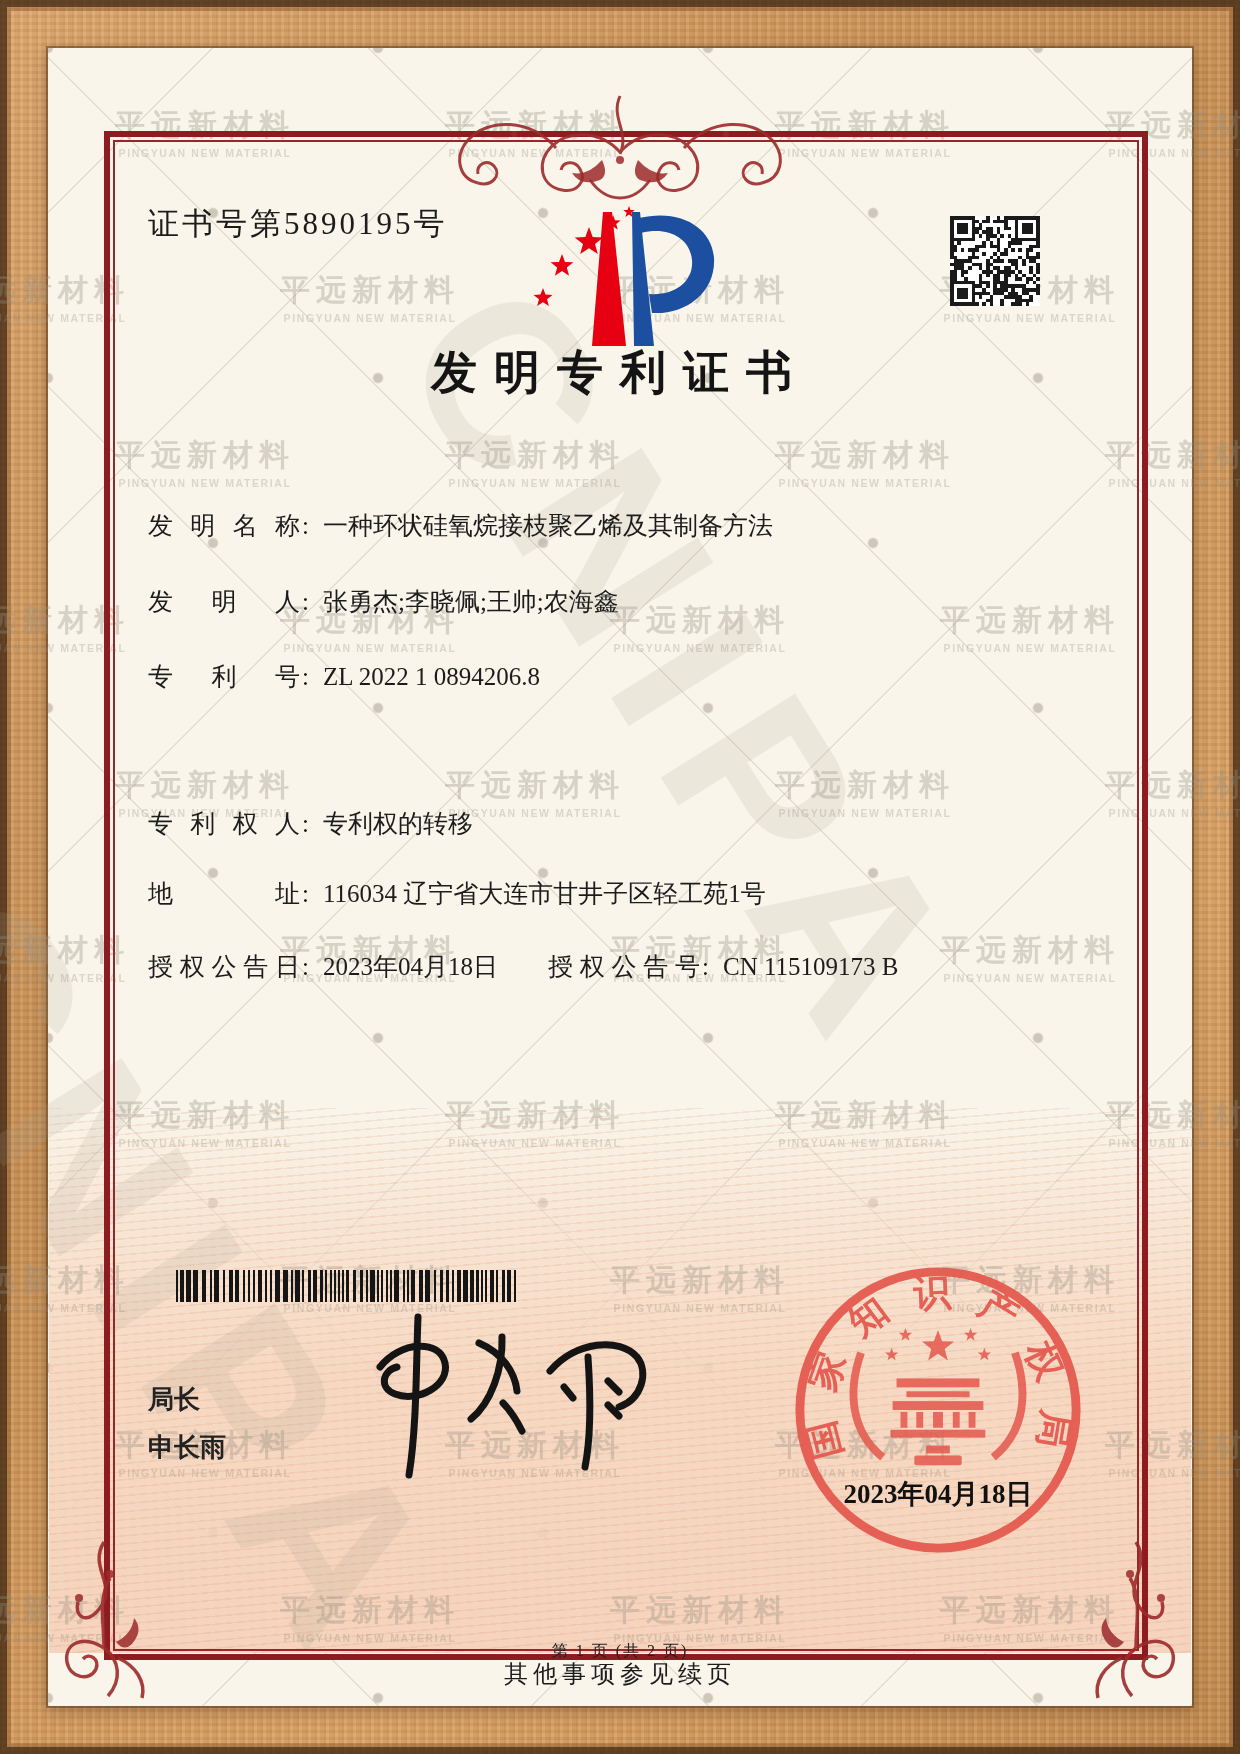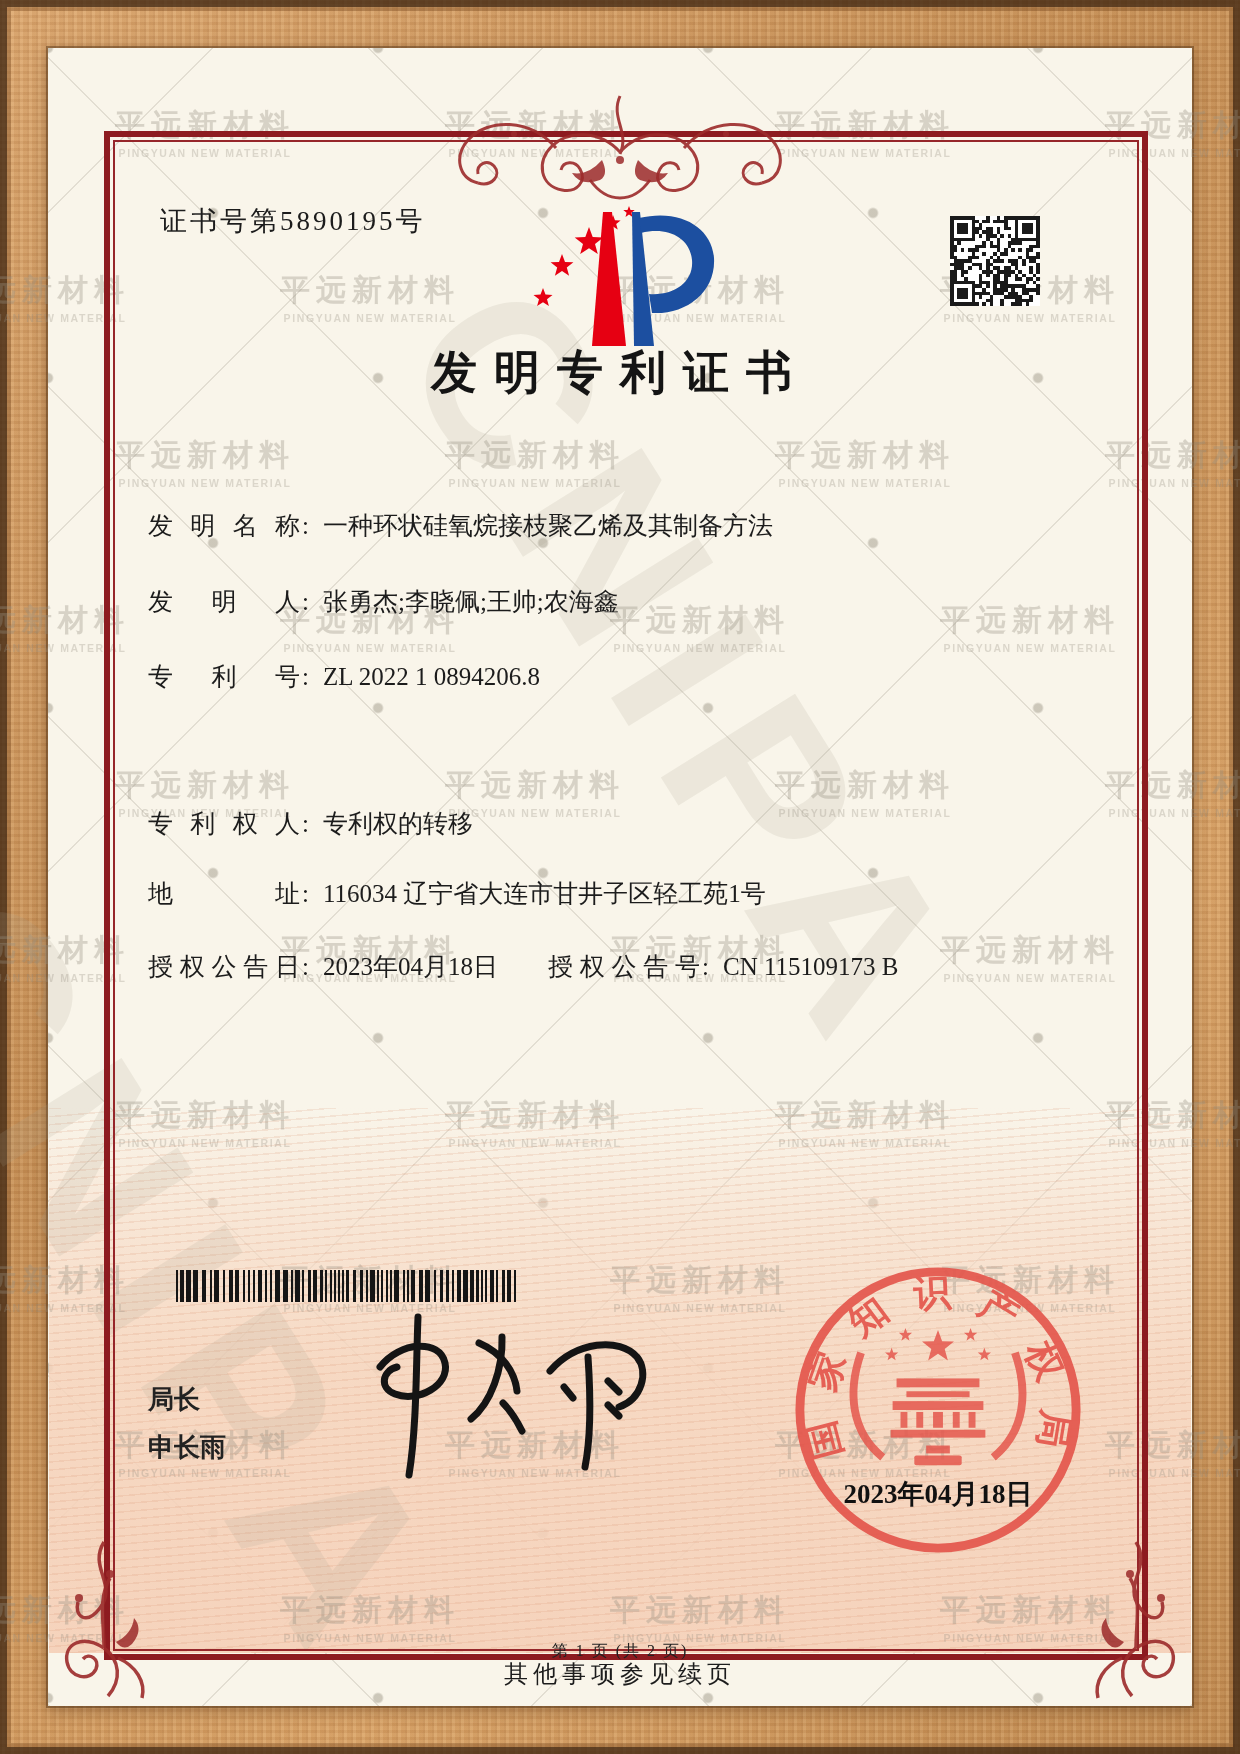--- a/index.html
+++ b/index.html
@@ -29,21 +29,21 @@
   .wm .l1{display:block;font-family:"Liberation Sans","DejaVu Sans",sans-serif;font-weight:700;font-size:30px;letter-spacing:6px;}
   .wm .l2{display:block;font-family:"Liberation Sans","DejaVu Sans",sans-serif;font-weight:700;font-size:10.5px;letter-spacing:1.6px;margin-top:1px;color:rgba(150,144,130,.30);}
   .cnipa-wm{position:absolute;z-index:2;font-family:"Liberation Sans","DejaVu Sans",sans-serif;font-weight:700;
     font-size:230px;letter-spacing:30px;color:rgba(165,160,146,.16);transform-origin:left top;pointer-events:none;white-space:nowrap;}
   .red-border{position:absolute;left:104px;top:131px;width:1032px;height:1517px;z-index:4;
     border:6px solid #8d1b20;pointer-events:none;}
   .red-border::after{content:"";position:absolute;inset:3px;border:2px solid #96262a;}
   .ornament{position:absolute;z-index:4;pointer-events:none;}
   .content{position:absolute;inset:0;z-index:5;}
   .abs{position:absolute;}
-  .cert-no{left:148px;top:203px;font-size:27px;letter-spacing:3px;color:#1c1c1c;margin-left:12px;}
+  .cert-no{left:148px;top:203px;font-size:31px;letter-spacing:3px;color:#1c1c1c;}
   .title{left:104px;top:342px;width:1032px;text-align:center;font-size:46px;font-weight:700;letter-spacing:17px;color:#141414;}
   .frow{left:148px;width:960px;font-size:25px;color:#1c1c1c;line-height:36px;white-space:nowrap;}
   .flabel{display:inline-block;width:152px;text-align:justify;text-align-last:justify;vertical-align:top;}
   .fcolon{display:inline-block;margin:0 14px 0 2px;}
   .pair2{position:absolute;left:400px;top:0;}
   .paras{left:148px;top:1012px;width:946px;font-size:23.5px;line-height:35px;color:#1c1c1c;text-align:justify;}
   .paras p{margin:0 0 13px 0;text-indent:2em;letter-spacing:1px;}
   .signer{left:148px;font-family:"Liberation Sans","DejaVu Sans",sans-serif;font-weight:600;font-size:26px;color:#222;}
   .seal-box{left:790px;top:1262px;width:296px;height:296px;z-index:6;opacity:.9;}
   .seal-date{left:790px;top:1476px;width:296px;text-align:center;font-size:27px;font-weight:600;color:#111;z-index:7;}

